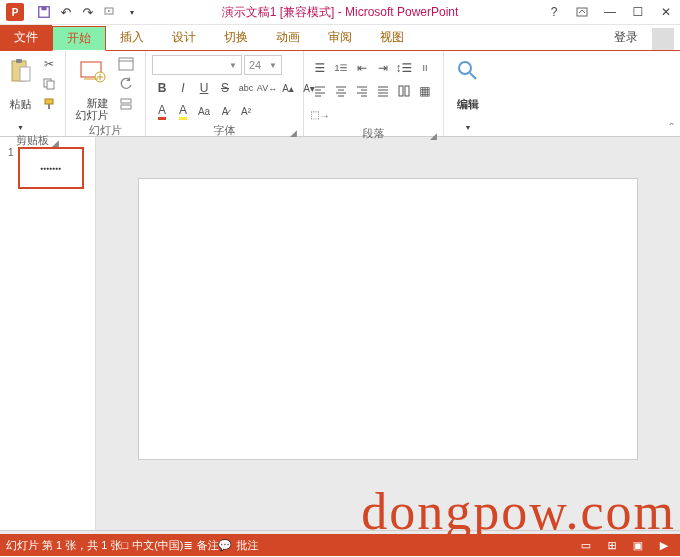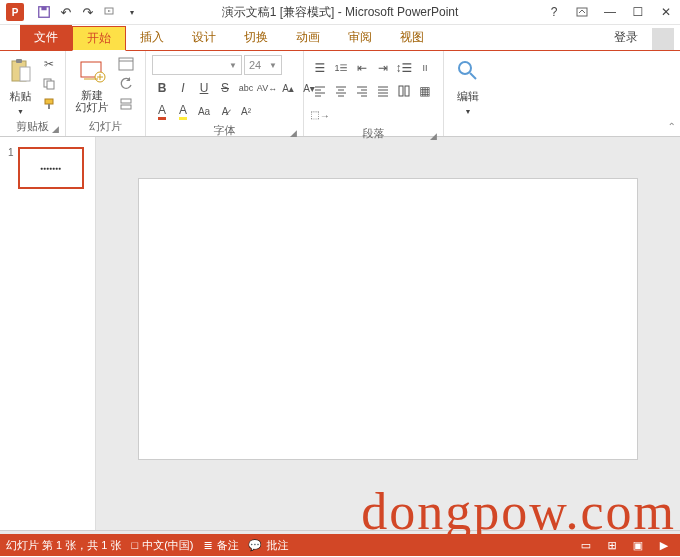--- a/index.html
+++ b/index.html
@@ -3,40 +3,40 @@
 <meta charset="utf-8">
 <style>
 * { margin:0; padding:0; box-sizing:border-box; font-family:"Microsoft YaHei","Segoe UI",sans-serif; user-select:none; }
 body { width:680px; height:557px; background:#fff; position:relative; overflow:hidden; }
 
 
 .titlebar { height:25px; background:#fff; display:flex; align-items:center; border-bottom:1px solid #e5e5e5; font-size:11px; color:#666; }
 .app-icon { width:18px; height:18px; margin:0 6px; background:#d24726; border-radius:2px; display:flex; align-items:center; justify-content:center; color:#fff; font-size:10px; font-weight:bold; }
 .qat { display:flex; gap:2px; margin-left:4px; }
 .qat-btn { width:20px; height:20px; display:flex; align-items:center; justify-content:center; cursor:pointer; color:#444; font-size:13px; }
-.title-text { position:absolute; left:50%; transform:translateX(-50%); color:#404040; font-size:12px; }
+.title-text { position:absolute; left:50%; transform:translateX(-50%); color:#be185d; font-size:12px; }
 .title-right { margin-left:auto; display:flex; align-items:center; }
 .win-btn { width:28px; height:22px; display:flex; align-items:center; justify-content:center; cursor:pointer; color:#444; font-size:12px; }
 
 
 .ribbon-tabs { height:25px; background:#fff; display:flex; align-items:flex-end; font-size:12px; }
-.file-tab { background:#d24726; color:#fff; padding:4px 14px; height:25px; display:flex; align-items:center; cursor:pointer;margin-left:20px; }
+.file-tab { background:#d24726; color:#fff; padding:4px 14px; height:25px; display:flex; align-items:center; cursor:pointer; }
 .tab { padding:4px 14px; height:25px; display:flex; align-items:center; cursor:pointer; color:#a16207; }
-.tab.active { border:1px solid #d24726; border-bottom:1px solid #fff; color:#d24726; background:#fde047; margin-bottom:-1px; z-index:2; }
+.tab.active { border:1px solid #d24726; border-bottom:1px solid #fff; color:#d24726; background:#86efac; margin-bottom:-1px; z-index:2; }
 .login { margin-left:auto; padding:4px 10px; color:#444; cursor:pointer; }
 .avatar { width:22px; height:22px; background:#ddd; margin:0 6px 0 4px; }
 
 
 .ribbon { height:87px; background:#fff; border-top:1px solid #d24726; border-bottom:1px solid #ccc; display:flex; position:relative; }
 .group { border-right:1px solid #e0e0e0; padding:4px 6px 0 6px; display:flex; flex-direction:column; }
 .group-body { flex:1; display:flex; align-items:flex-start; gap:4px; }
 .group-label { font-size:11px; color:#666; text-align:center; padding:2px 0; position:relative; }
 .dialog-launcher { position:absolute; right:0; bottom:2px; font-size:9px; color:#888; cursor:pointer; }
 
-.big-btn { display:flex; flex-direction:column; align-items:center; justify-content:center; width:40px; cursor:pointer; font-size:11px; color:#444; gap:4px; padding-top:2px; }
+.big-btn { display:flex; flex-direction:column; align-items:center; justify-content:center; width:40px; cursor:pointer; font-size:11px; color:#444; gap:12px; padding-top:2px; }
 .big-btn .ic { width:28px; height:28px; display:flex; align-items:center; justify-content:center; font-size:22px; }
 .small-col { display:flex; flex-direction:column; gap:2px; }
 .small-btn { width:20px; height:18px; display:flex; align-items:center; justify-content:center; cursor:pointer; color:#555; font-size:12px; }
 
 .font-row { display:flex; gap:2px; align-items:center; }
 .combo { border:1px solid #ccc; height:20px; font-size:11px; color:#888; display:flex; align-items:center; padding:0 4px; background:#fff; }
 .combo .arrow { margin-left:auto; font-size:8px; }
 .toggle-row { display:flex; gap:1px; margin-top:3px; }
 .tbtn { width:20px; height:20px; display:flex; align-items:center; justify-content:center; cursor:pointer; color:#555; font-size:12px; border:1px solid transparent; }
 
@@ -44,21 +44,21 @@
 .workspace { display:flex; height:393px; background:#eaeaea; }
 .thumb-pane { width:96px; background:#fff; border-right:1px solid #ddd; padding:10px 8px; overflow:auto; }
 .thumb-wrap { display:flex; gap:4px; }
 .thumb-num { font-size:10px; color:#666; }
 .thumb { border:2px solid #d24726; width:66px; height:42px; background:#fff; display:flex; align-items:center; justify-content:center; font-size:5px; color:#333; cursor:pointer; }
 .slide-pane { flex:1; display:flex; align-items:center; justify-content:center; overflow:auto; position:relative; }
 .slide { width:498px; height:280px; background:#fff; box-shadow:0 0 0 1px #ccc; margin-top:-30px; }
 .drag-divider { height:4px; background:#eaeaea; border-top:1px solid #d0d0d0; cursor:ns-resize; }
 
 
-.statusbar { height:22px; background:#d24726; color:#fff; display:flex; align-items:center; font-size:11px; padding:0 6px; gap:10px; }
+.statusbar { height:22px; background:#d24726; color:#fff; display:flex; align-items:center; font-size:11px; padding:0 6px; }
 .sb-item { display:flex; align-items:center; gap:4px; cursor:pointer; }
 .sb-right { margin-left:auto; display:flex; gap:6px; }
 .view-btn { width:20px; height:16px; display:flex; align-items:center; justify-content:center; cursor:pointer; }
 
 
 .watermark { position:absolute; right:4px; bottom:16px; font-family:"Times New Roman",serif; font-size:52px; color:#d24726; letter-spacing:2px; pointer-events:none; }
 
 svg { display:block; }
 </style>
 </head>
@@ -148,21 +148,21 @@
   <div class="group" style="width:80px;">
     <div class="group-body">
       <div class="big-btn">
         <div class="ic">
             <svg width="28" height="24" viewBox="0 0 28 24">
               <rect x="3" y="3" width="20" height="15" fill="#fff" stroke="#d24726"></rect>
               <circle cx="22" cy="18" r="5" fill="#fff" stroke="#d0a020"></circle>
               <path d="M6 20 h14 M22 15 v6 M19 18 h6" stroke="#d0a020" fill="none"></path>
             </svg>
           </div>
-        <span style="white-space:pre-line;text-align:center;line-height:1.1">新建
+        <span style="white-space:pre-line;text-align:right;line-height:1.1">新建
 幻灯片</span>
       </div>
       <div class="small-col">
         <div class="small-btn">
             <svg width="16" height="14" viewBox="0 0 16 14">
               <rect x="1" y="1" width="14" height="12" fill="none" stroke="#888"></rect>
               <line x1="1" y1="4" x2="15" y2="4" stroke="#888"></line>
             </svg>
           </div>
         <div class="small-btn">
@@ -279,21 +279,21 @@
         <div class="tbtn">▦</div>
       </div>
       <div class="toggle-row">
         <div class="tbtn" style="font-size:10px;">⬚→</div>
       </div>
     </div>
     <div class="group-label"><span>段落</span><span class="dialog-launcher">◢</span></div>
   </div>
 
 
-  <div class="group" style="width:48px;border-right:none;">
+  <div class="group" style="width:48px;border-right:none;font-weight:bold;">
     <div class="group-body">
       <div class="big-btn">
         <div class="ic">
             <svg width="24" height="24" viewBox="0 0 24 24">
               <circle cx="9" cy="9" r="6" fill="none" stroke="#5b9bd5" stroke-width="2"></circle>
               <line x1="14" y1="14" x2="20" y2="20" stroke="#5b9bd5" stroke-width="2"></line>
             </svg>
           </div>
         <span>编辑</span>
         <span style="font-size:7px;">▼</span>

